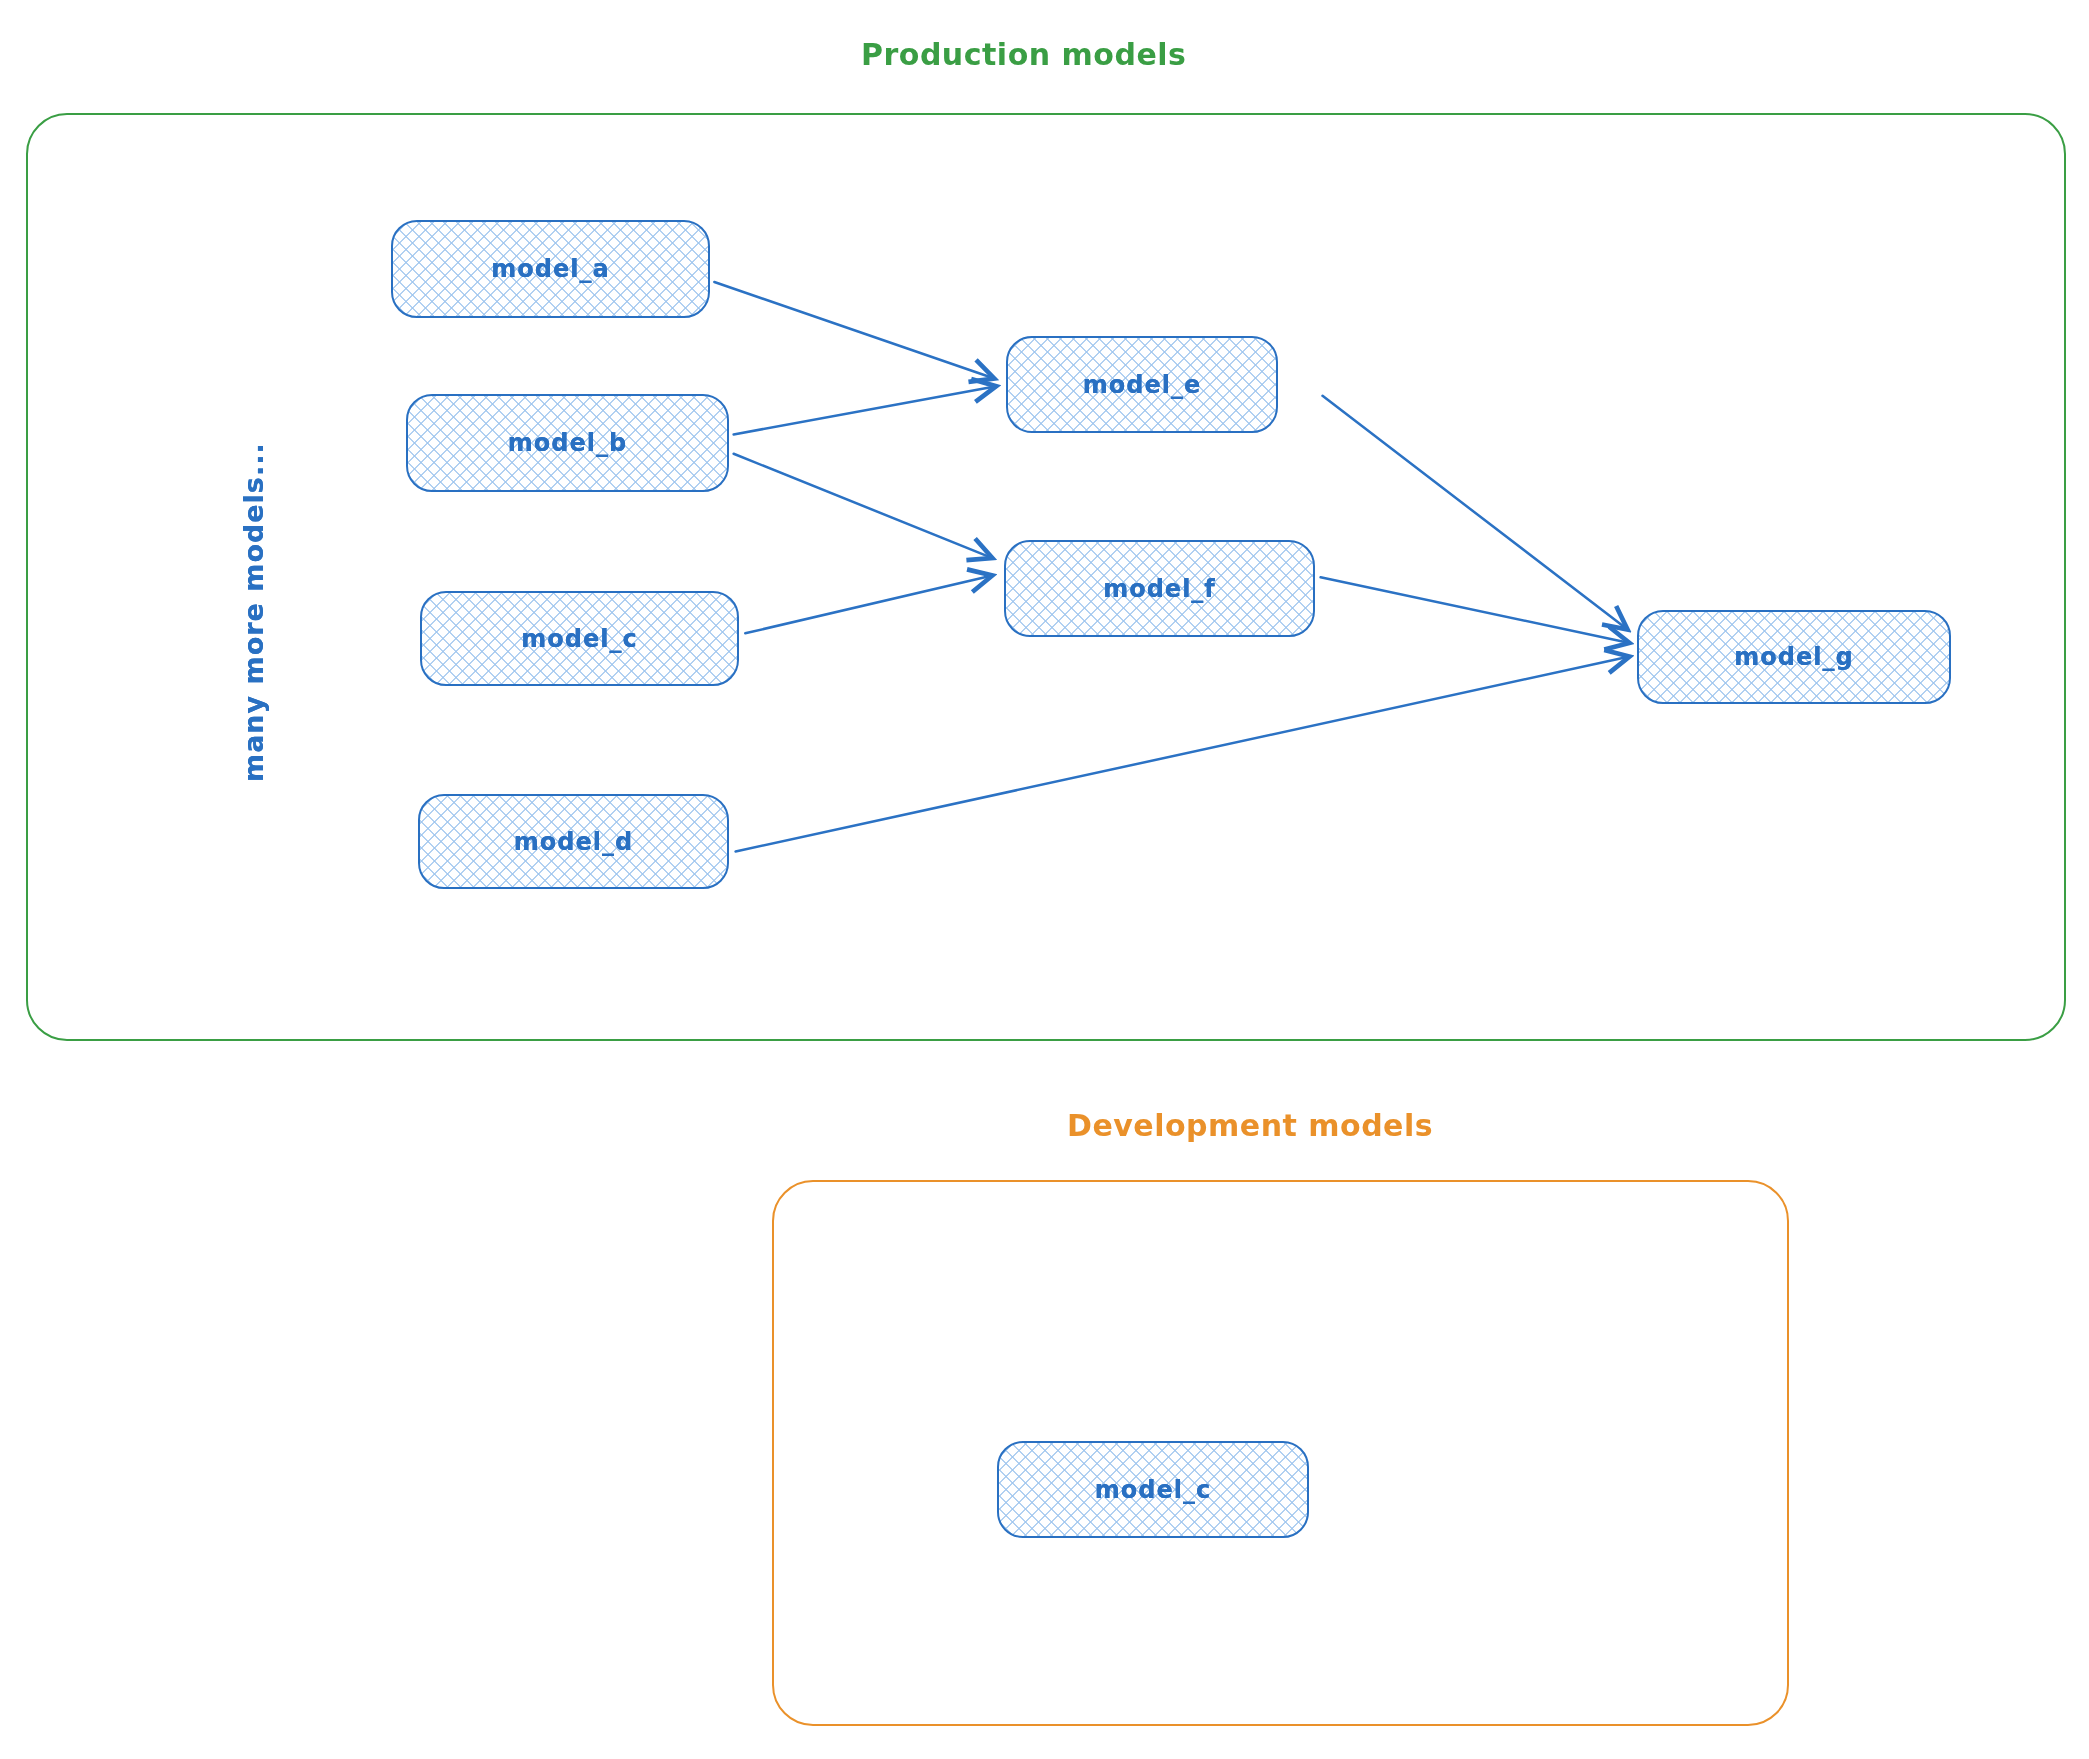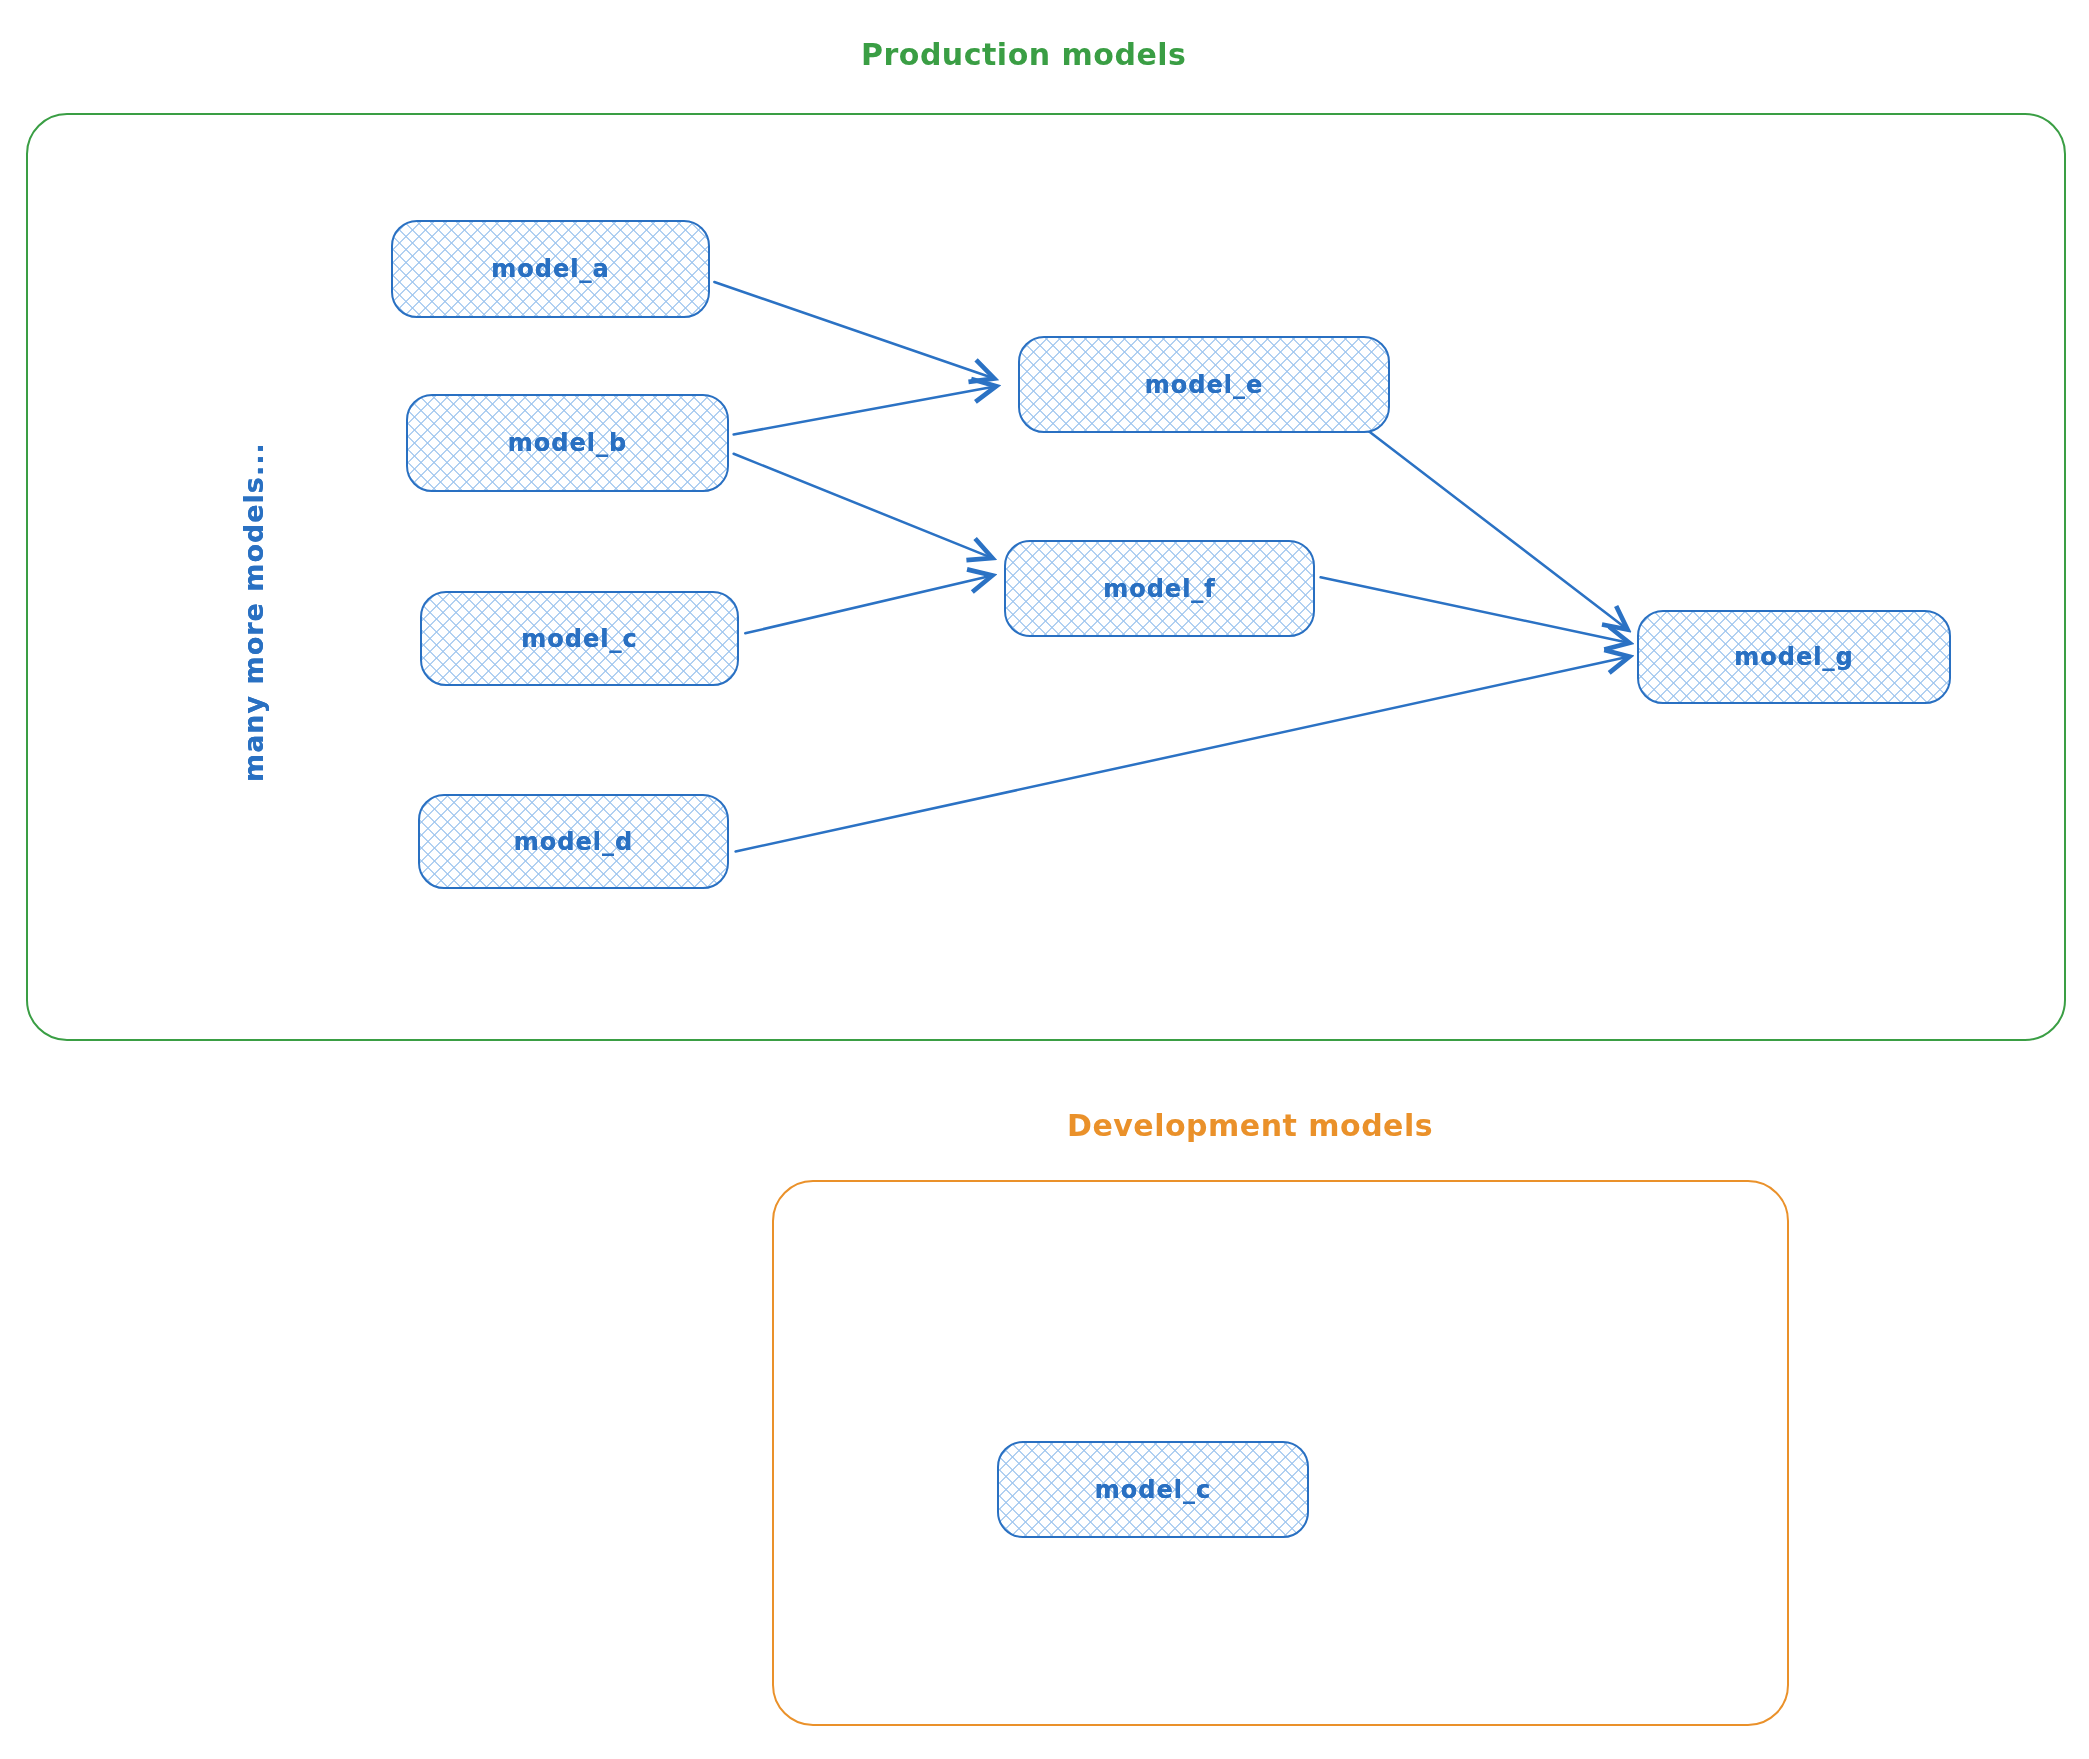--- a/index.html
+++ b/index.html
@@ -49,21 +49,21 @@
   }
   .node-label{
     color:var(--blue);font-size:24px;font-weight:600;letter-spacing:1px;
     white-space:nowrap;
     text-shadow:0 0 0.4px var(--blue);
   }
   .node-a{left:391px;top:220px;width:319px;height:98px;}
   .node-b{left:406px;top:394px;width:323px;height:98px;justify-content:center;}
   .node-c{left:420px;top:591px;width:319px;height:95px;}
   .node-d{left:418px;top:794px;width:311px;height:95px;}
-  .node-e{left:1006px;top:336px;width:372px;height:97px;margin-left:12px;}
+  .node-e{left:1006px;top:336px;width:272px;height:97px;}
   .node-f{left:1004px;top:524px;width:311px;height:97px;margin-top:16px;}
   .node-g{left:1637px;top:610px;width:314px;height:94px;}
   .node-dev-c{left:997px;top:1441px;width:312px;height:97px;}
 
   
   .side-note{
     position:absolute;left:253px;top:618px;width:328px;
     transform:translate(-50%,-50%) rotate(-90deg);
     color:var(--blue);font-size:27px;font-weight:600;letter-spacing:1px;
     text-align:center;white-space:nowrap;

